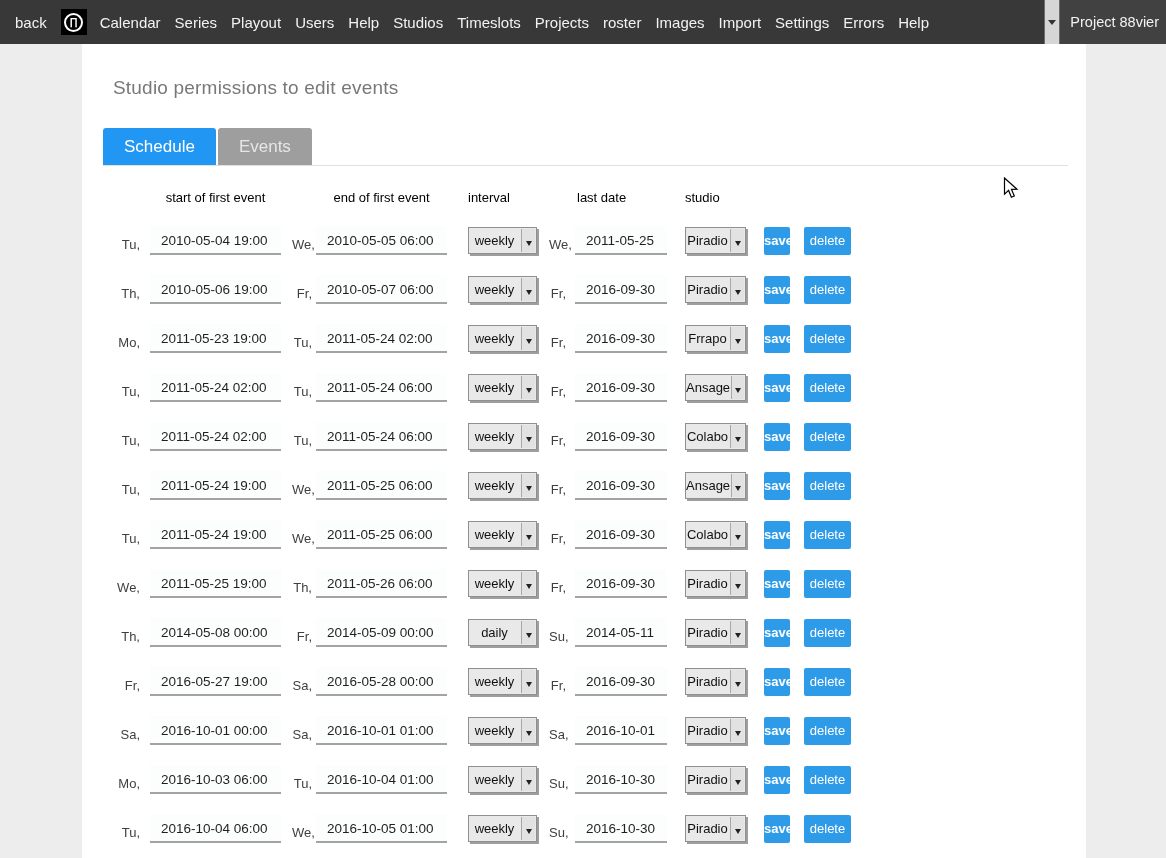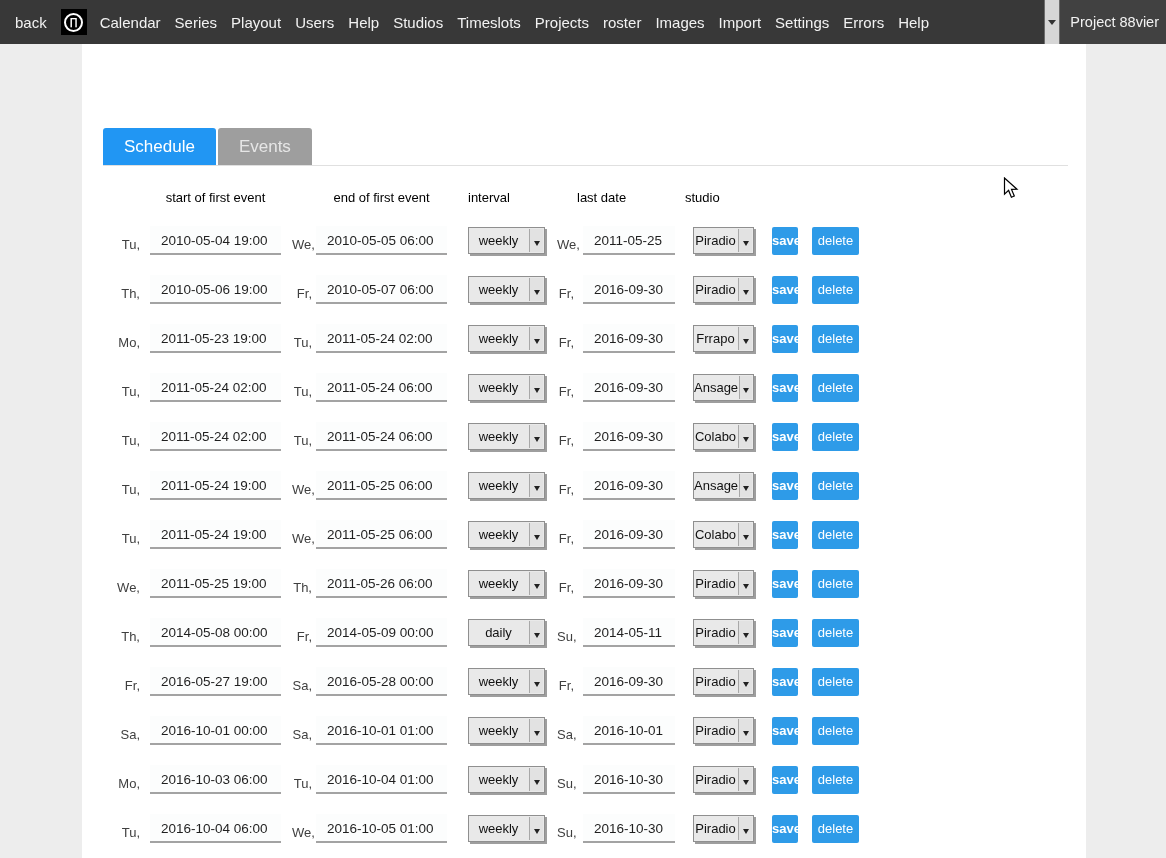--- a/index.html
+++ b/index.html
@@ -80,21 +80,21 @@
     font-size:13.5px; color:#1f1f1f; padding:2px 2px 0 11px;
   }
   .in1 { margin-left:10px; width:131px; }
   .in2 { margin-left:4px;  width:131px; }
   .in3 { margin-left:9px;  width:92px; }
   .sel {
     height:27px; display:flex; align-items:stretch; cursor:pointer;
     background:#e9e9e9; border:1px solid #8f8f8f;
     box-shadow:2px 2px 0 rgba(0,0,0,0.38);
   }
-  .sel1 { margin-left:21px; width:77px; }
+  .sel1 { margin-left:21px; width:69px; }
   .sel2 { margin-left:18px; width:61px;text-align:center; }
   .sel .sl { flex:1; display:flex; align-items:center; justify-content:center; font-size:13px; color:#111; }
   .sel .sa {
     width:14px; margin:1px; border-left:1px solid #a8a8a8; background:#e2e2e2;
     display:flex; align-items:center; justify-content:center;
   }
   .sel .sa::after {
     content:""; width:0; height:0; margin-top:5px;
     border-left:3.5px solid transparent; border-right:3.5px solid transparent;
     border-top:5px solid #222;
@@ -140,20 +140,21 @@
     </span>
     <span class="nav-select">
       <span class="lbl">Project 88vier</span>
 
     </span>
 
   </span>
 </div>
 
 <div class="card">
+  <div class="page-title">Studio permissions to edit events</div>
 
   <div class="tabs">
     <div class="tab active">Schedule</div>
     <div class="tab inactive">Events</div>
   </div>
   <div class="tab-line"></div>
 
   <div class="thead">
     <span class="th-sp1"></span>
     <span class="th1">start of first event</span>

